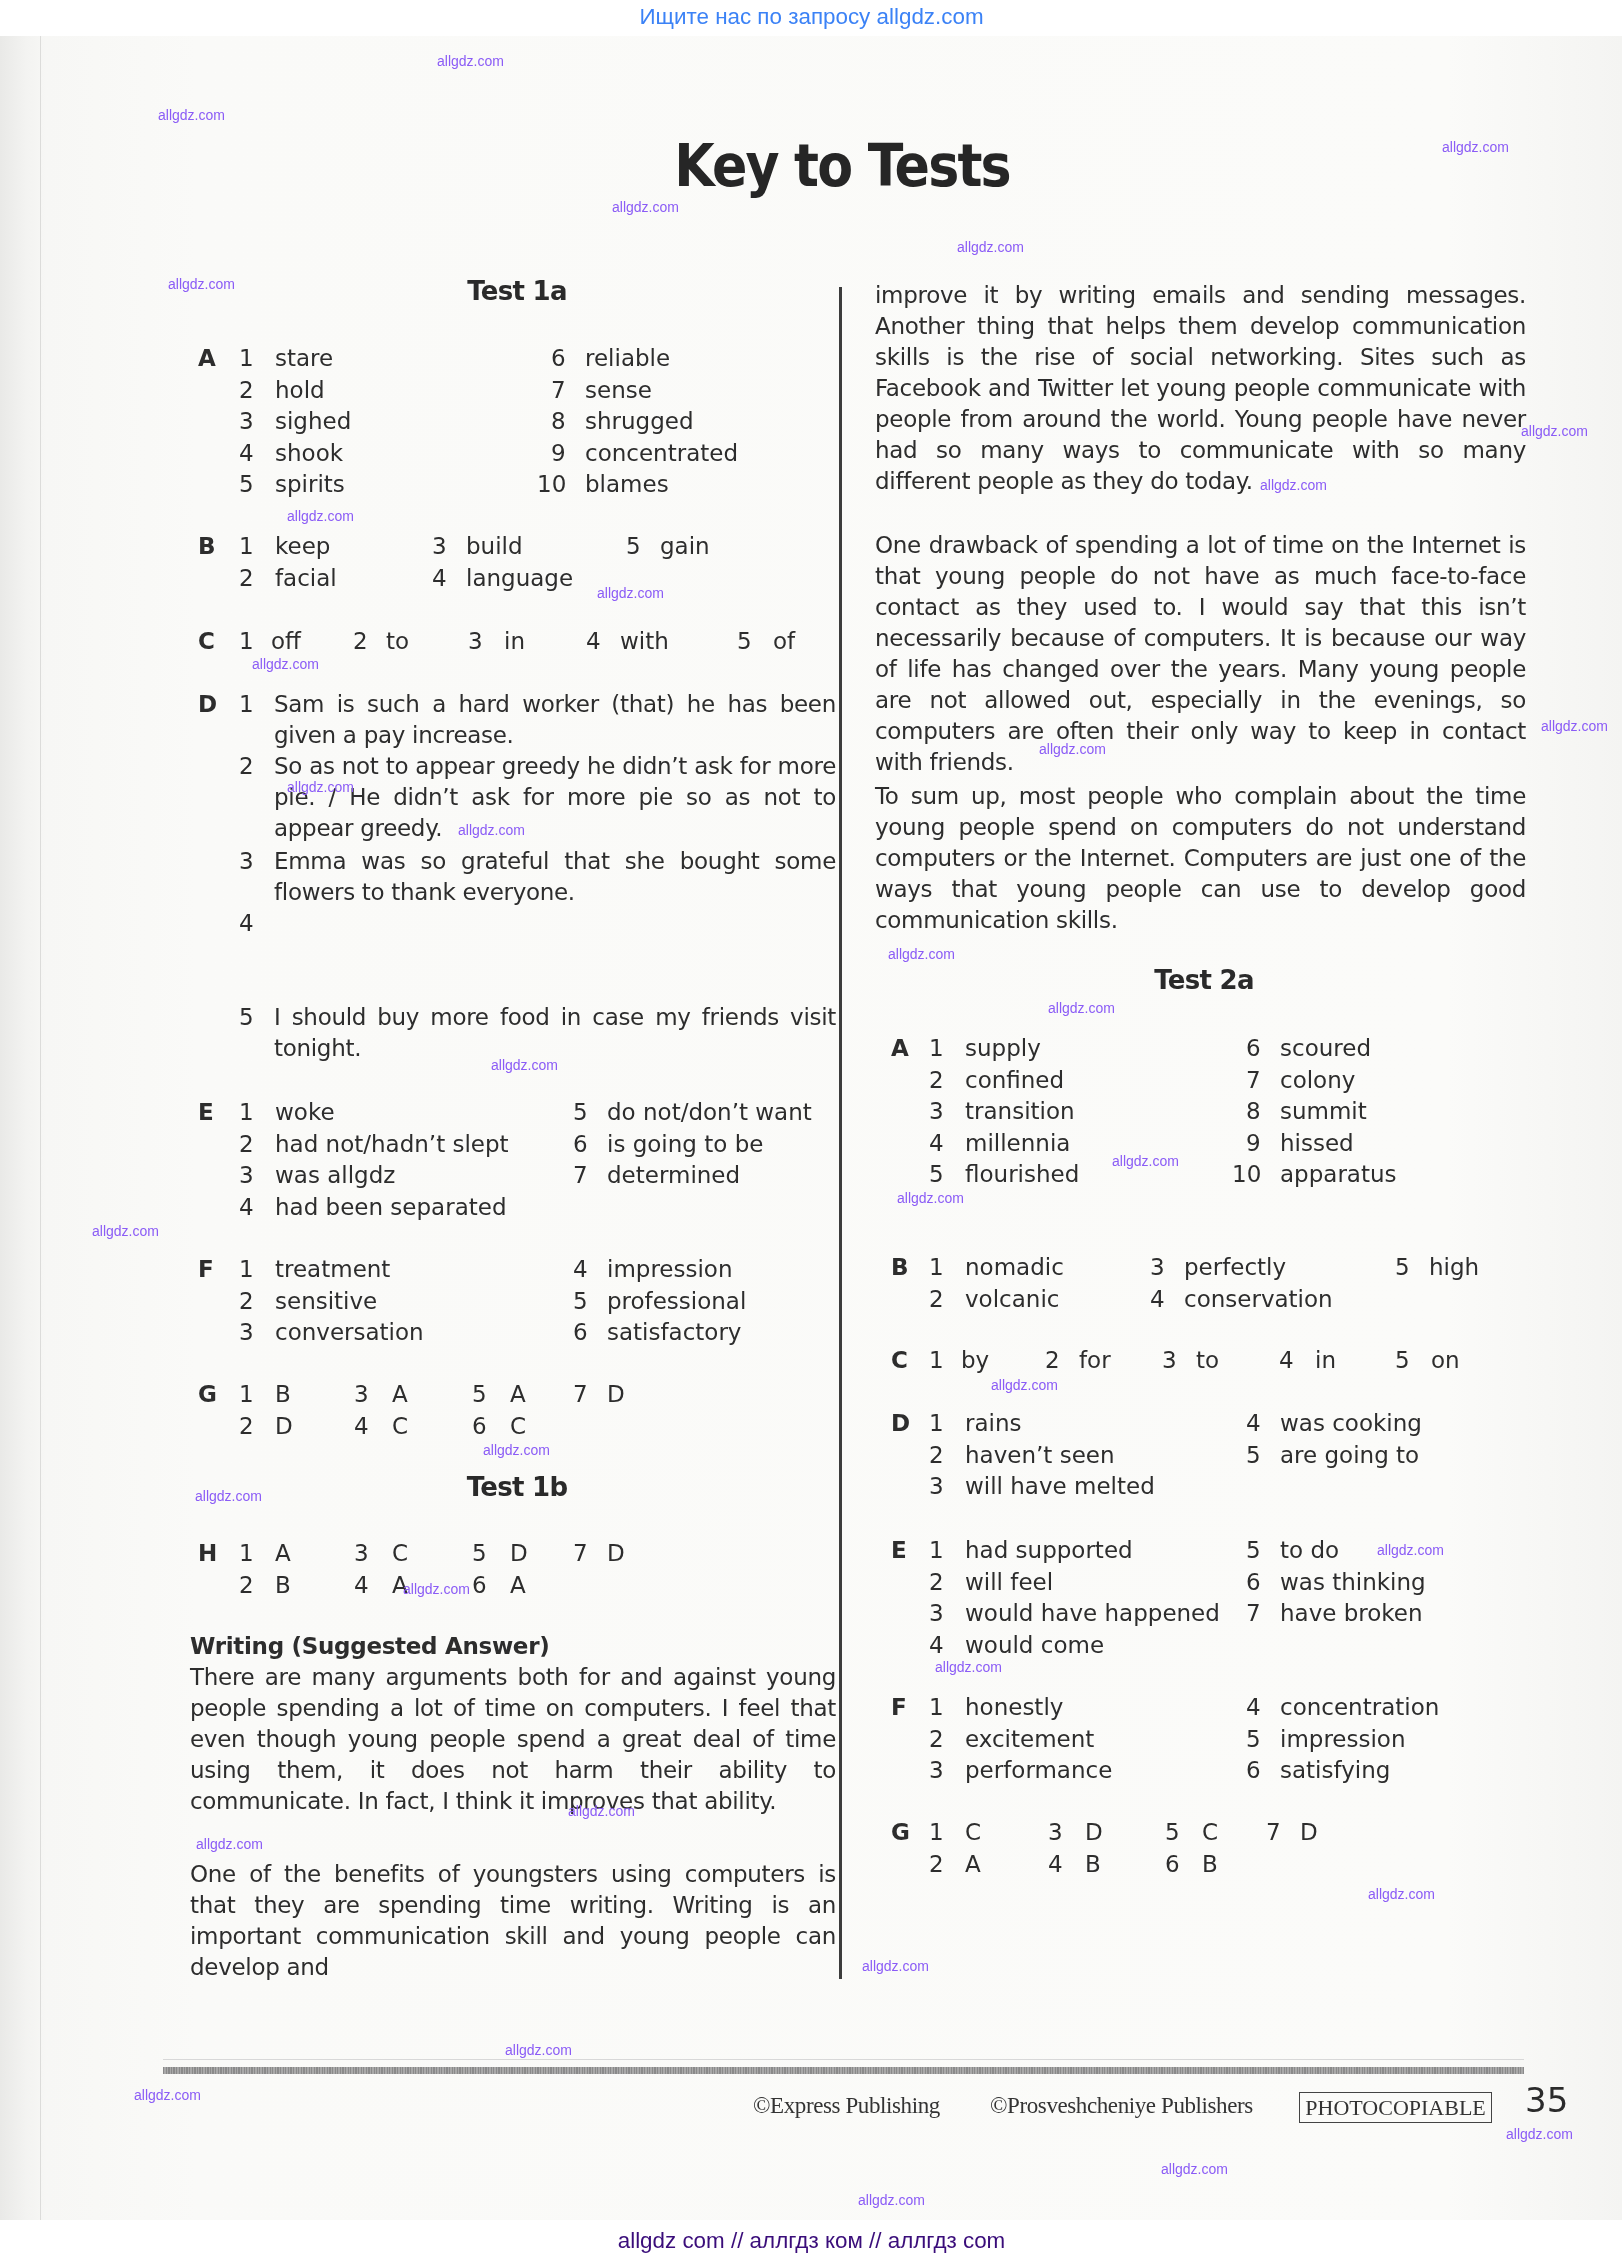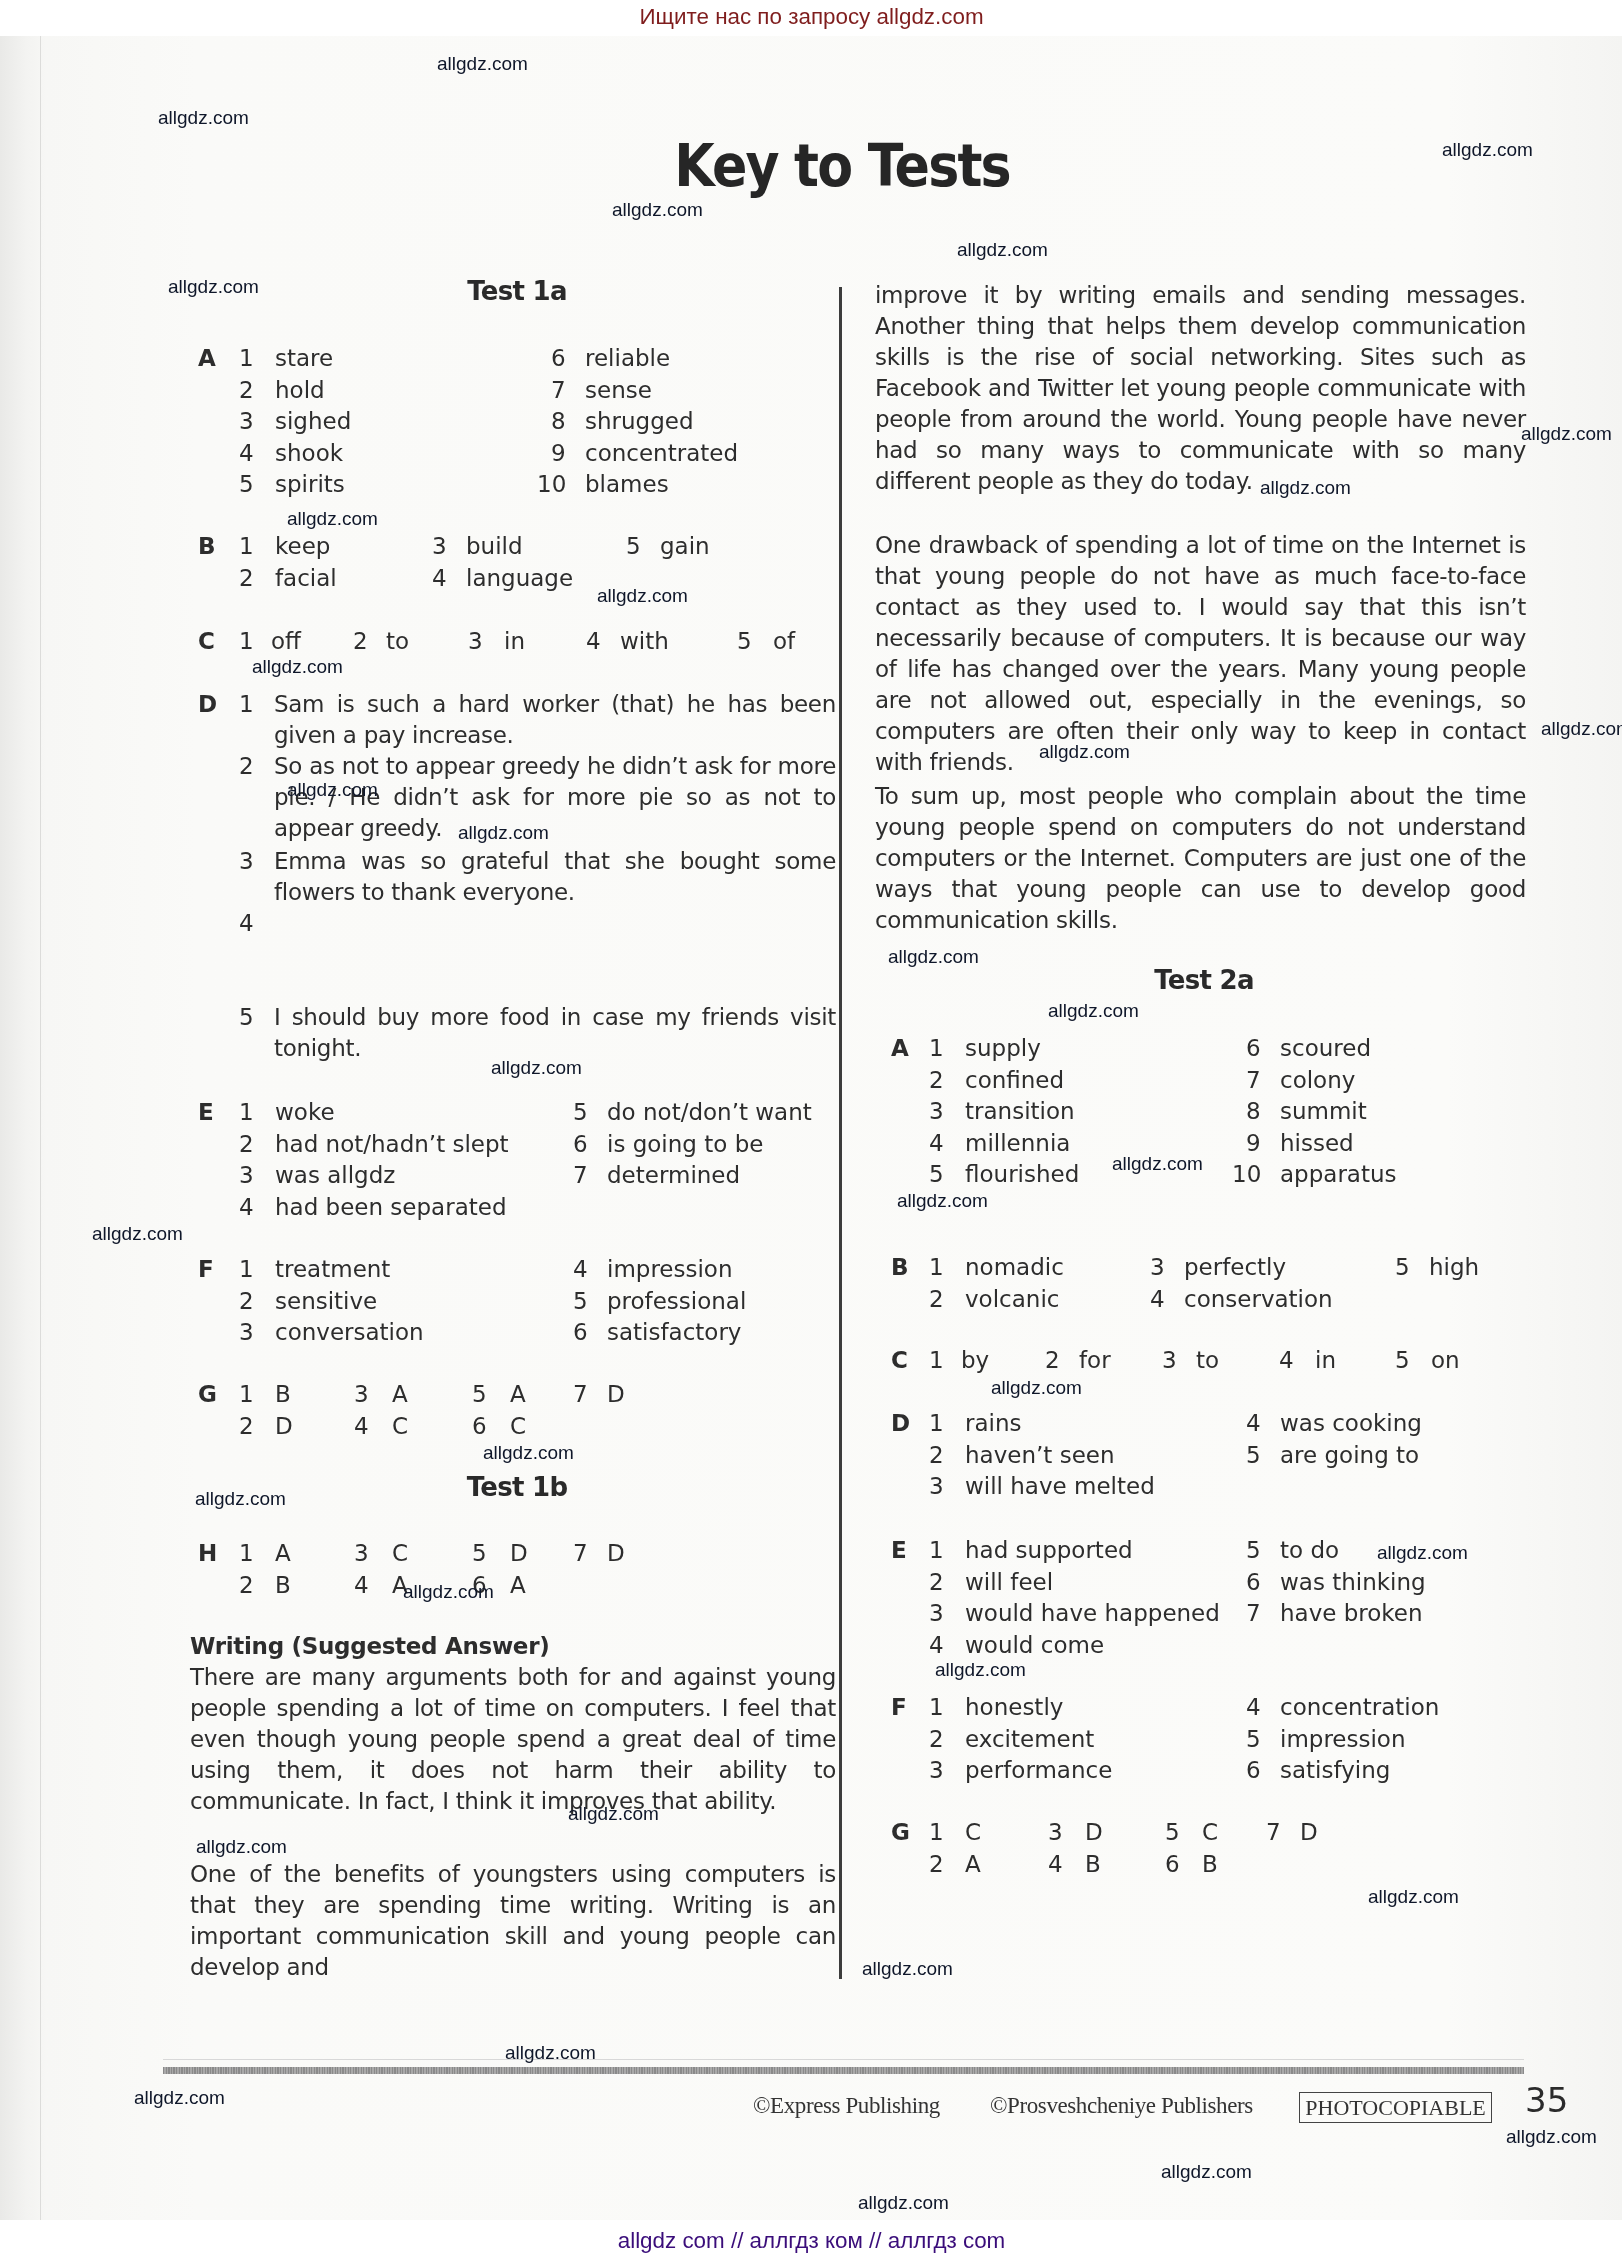--- a/index.html
+++ b/index.html
@@ -5,21 +5,21 @@
   html, body { margin:0; padding:0; }
   body {
     width:1623px; height:2261px; position:relative; overflow:hidden;
     background:#ffffff;
     font-family:"DejaVu Sans", sans-serif;
     color:#2b2b2b;
   }
   .banner-top {
     position:absolute; left:0; top:0; width:1623px; height:34px;
     text-align:center; font-family:"Liberation Sans", sans-serif;
-    font-size:22.4px; line-height:34px; color:#7f1d1d;
+    font-size:22.4px; line-height:34px; color:#3b82f6;
   }
   .page {
     position:absolute; left:0; top:36px; width:1623px; height:2184px;
     background:linear-gradient(90deg,#e9e9e7 0px,#f3f3f1 26px,#f7f7f5 46px,#fafaf8 197px,#fbfbf9 1447px,#f4f4f2 1623px);
   }
   .binding-line {
     position:absolute; left:40px; top:0; width:1.3px; height:2184px; background:#dcdcda;
   }
   .banner-bottom {
     position:absolute; left:0; top:2220px; width:1623px; height:41px;
@@ -46,22 +46,22 @@
   .item .num { display:inline-block; text-align:right; }
   .item .ans { position:absolute; }
   .para {
     position:absolute; text-align:justify; text-align-last:left;
     font-size:23px; line-height:31px; letter-spacing:-0.3px;
   }
   .sub-heading { position:absolute; font-weight:bold; font-size:23px; letter-spacing:-0.3px; }
   .longitem { position:absolute; text-align:justify; text-align-last:left; letter-spacing:-0.3px; }
 
   .watermark {
-    position:absolute; font-family:"Liberation Sans", sans-serif; font-size:19px;
-    color:#0f172a; white-space:nowrap;
+    position:absolute; font-family:"Liberation Sans", sans-serif; font-size:14px;
+    color:#8b5cf6; white-space:nowrap;
   }
   .footer-rule {
     position:absolute; left:163px; top:2067px; width:1361px; height:6.6px;
     background:repeating-linear-gradient(90deg,#8a8a8a 0 1.3px,#a9a9a9 1.3px 2.6px);
   }
   .footer-rule-top { position:absolute; left:163px; top:2059px; width:1361px; height:1.3px; background:#d8d8d8; }
   .copyright {
     position:absolute; top:2093px; font-family:"Liberation Serif", serif; font-size:23px;
     color:#333; white-space:nowrap; letter-spacing:-0.4px;
   }

